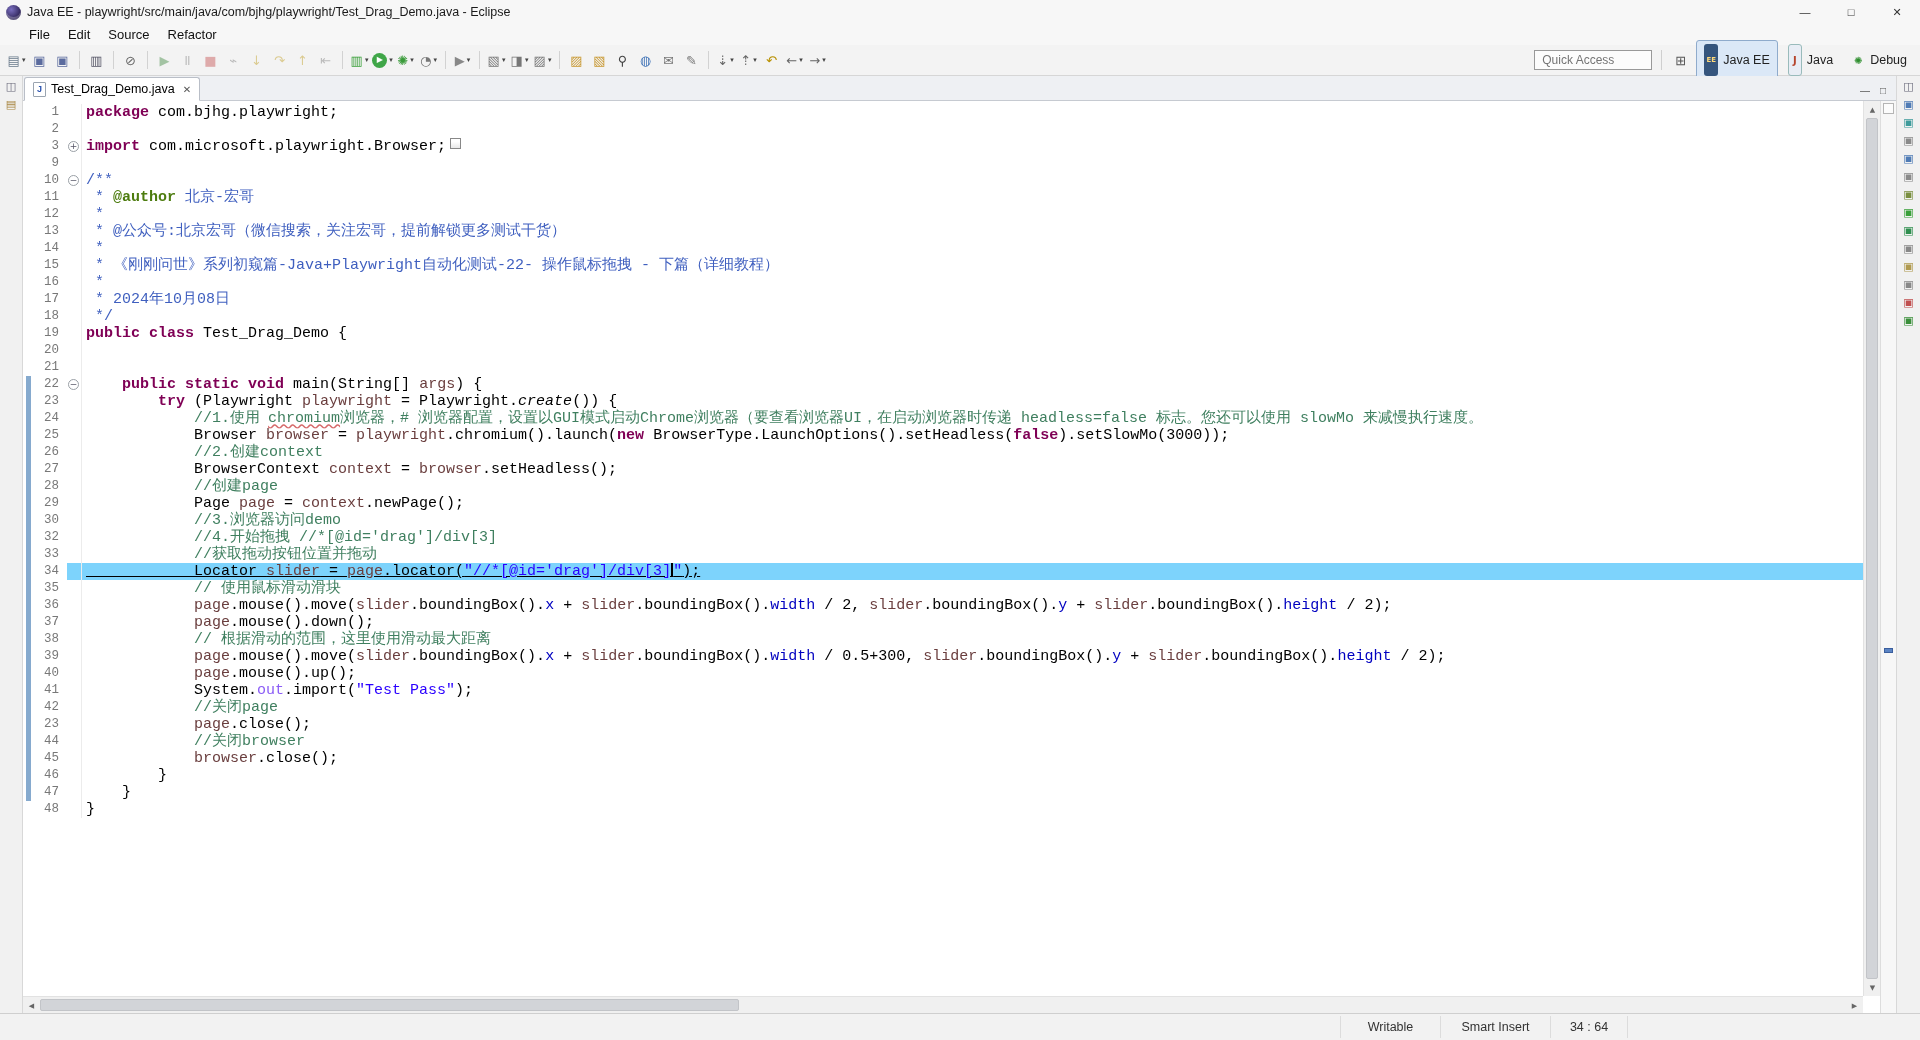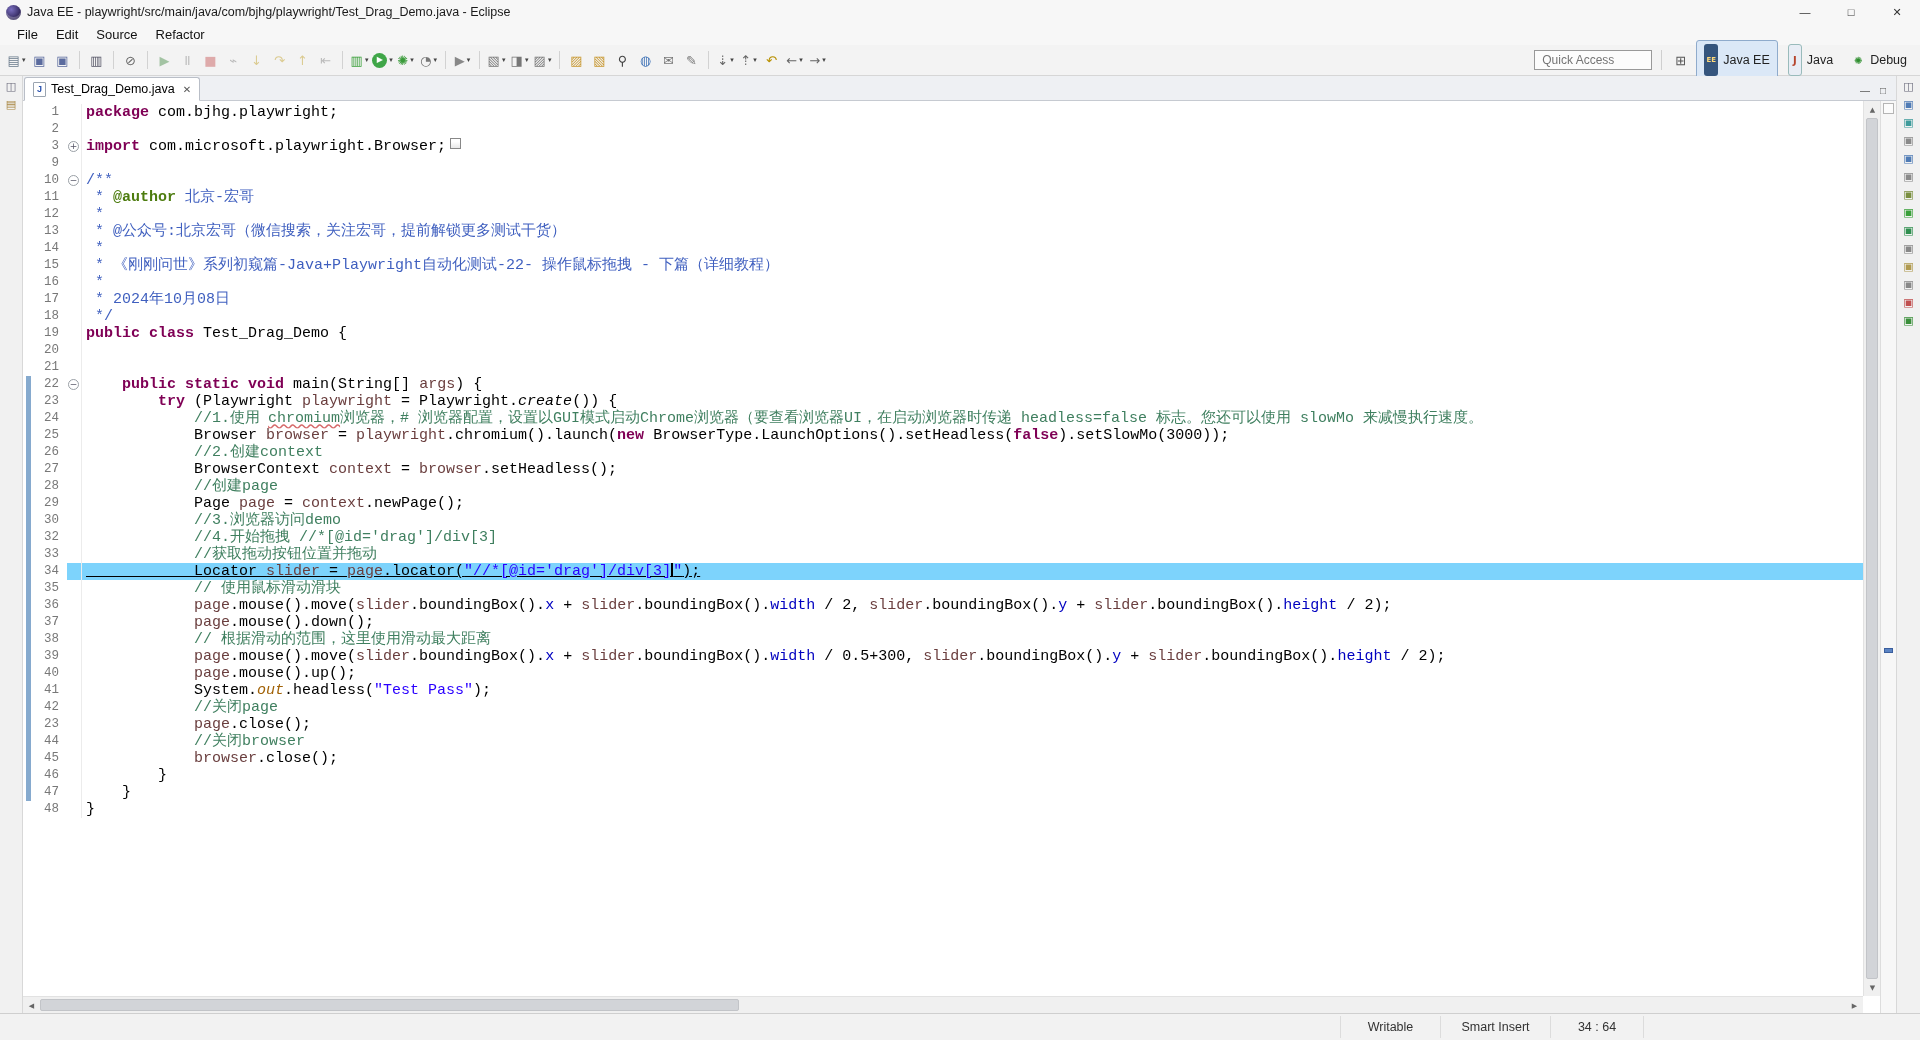--- a/index.html
+++ b/index.html
@@ -9,21 +9,21 @@
 
   
   .titlebar { height:24px; background:#f7f7f7; display:flex; align-items:center; padding-left:6px;
     font-size:12.5px; color:#1a1a1a; flex:0 0 auto; }
   .app-icon { width:15px; height:15px; border-radius:50%; margin-right:6px;
     background:radial-gradient(circle at 35% 30%, #7a6fc0, #2c2255 70%); box-shadow:inset 0 -3px 0 rgba(255,255,255,.25); }
   .win-controls { margin-left:auto; display:flex; height:100%; }
   .win-btn { width:46px; display:flex; align-items:center; justify-content:center; font-size:11px; color:#333; }
 
   
-  .menubar { height:21px; background:#f7f7f7; display:flex; align-items:center; font-size:13px; color:#111; flex:0 0 auto; padding-left:8px; }
+  .menubar { height:21px; background:#f7f7f7; display:flex; align-items:center; font-size:13px; color:#111; flex:0 0 auto; padding-left:20px; }
   .menu-item { padding:2px 9px; }
 
   
   .toolbar { height:31px; background:#f3f3f3; border-bottom:1px solid #d6d6d6; display:flex; align-items:center; padding:0 5px; flex:0 0 auto; }
   .tb-icons { display:flex; align-items:center; }
   .tb-btn { height:24px; min-width:21px; display:inline-flex; align-items:center; justify-content:center; margin:0 1px; border-radius:3px; cursor:default; }
   .tb-glyph { font-size:13px; line-height:1; color:#555; font-family:"DejaVu Sans", sans-serif; }
   .tb-glyph.bg { width:15px; height:15px; border-radius:50%; color:#fff; display:inline-flex; align-items:center; justify-content:center; font-size:8px; }
   .dd { font-size:7px; color:#444; margin-left:2px; }
   .tb-sep { width:1px; height:18px; background:#d2d2d2; margin:0 5px; }
@@ -74,21 +74,21 @@
 
   .k  { color:#7f0055; font-weight:bold; }
   .d  { color:#000; }
   .c  { color:#3f7f5f; }
   .csq{ color:#3f7f5f; text-decoration:underline; text-decoration-style:wavy; text-decoration-color:#d66a6a;margin-left:8px; }
   .j  { color:#3f5fbf; }
   .jt { color:#4d7c0f; font-weight:bold; }
   .s  { color:#2a00ff; }
   .v  { color:#6a3e3e; }
   .f  { color:#0000c0; }
-  .sf { color:#a16207; font-style:italic; }
+  .sf { color:#8b5cf6; }
   .sm { color:#000; font-style:italic; }
   .caret { display:inline-block; width:0; border-left:2px solid #000; height:14px; vertical-align:-2px; }
   .fb { display:inline-block; width:11px; height:11px; border:1px solid #888; margin-left:4px; vertical-align:1px;
     background:linear-gradient(#fff 30%, #e8e8e8); }
 
   
   .vscroll { position:absolute; right:16px; top:0; bottom:17px; width:17px; background:#f0f0f0; border-left:1px solid #e2e2e2; }
   .vthumb { position:absolute; left:2px; right:2px; top:17px; bottom:17px; background:#d2d4d8; border:1px solid #c2c4c8; border-radius:2px; }
   .sc-arrow { position:absolute; width:17px; height:17px; display:flex; align-items:center; justify-content:center;
     font-size:7px; color:#666; font-family:"DejaVu Sans",sans-serif; }
@@ -98,21 +98,21 @@
   .hscroll { position:absolute; left:0; right:33px; bottom:0; height:17px; background:#f0f0f0; border-top:1px solid #e2e2e2; }
   .hthumb { position:absolute; top:2px; bottom:2px; left:17px; width:38%; background:#d2d4d8; border:1px solid #c2c4c8; border-radius:2px; }
 
   
   .statusbar { height:27px; background:#f2f2f2; border-top:1px solid #cfcfcf; display:flex; align-items:center;
     font-size:12.5px; color:#333; flex:0 0 auto; }
   .sb-spacer { flex:0 0 1340px; }
   .sb-cell { text-align:center; border-left:1px solid #dcdcdc; padding:4px 0; }
   .sb-cell.w1 { width:100px; }
   .sb-cell.w2 { width:110px; }
-  .sb-cell.w3 { width:94px; border-right:1px solid #dcdcdc; }
+  .sb-cell.w3 { width:78px; border-right:1px solid #dcdcdc; }
 </style>
 </head>
 <body>
 
 <div class="window">
 
   <div class="titlebar">
     <span class="app-icon"></span>
     <span>Java EE - playwright/src/main/java/com/bjhg/playwright/Test_Drag_Demo.java - Eclipse</span>
     <div class="win-controls">
@@ -318,21 +318,21 @@
             <div class="cl"><span class="ann range"></span><span class="ln">30</span><span class="fo"></span><span class="cd"><span class="d">            </span><span class="c">//3.浏览器访问demo</span></span></div>
             <div class="cl"><span class="ann range"></span><span class="ln">32</span><span class="fo"></span><span class="cd"><span class="d">            </span><span class="c">//4.开始拖拽 //*[@id='drag']/div[3]</span></span></div>
             <div class="cl"><span class="ann range"></span><span class="ln">33</span><span class="fo"></span><span class="cd"><span class="d">            </span><span class="c">//获取拖动按钮位置并拖动</span></span></div>
             <div class="cl cur"><span class="ann range"></span><span class="ln">34</span><span class="fo"></span><span class="cd"><span class="d">            Locator </span><span class="v">slider</span><span class="d"> = </span><span class="v">page</span><span class="d">.locator(</span><span class="s">"//*[@id='drag']/div[3]</span><span class="caret"></span><span class="s">"</span><span class="d">);</span></span></div>
             <div class="cl"><span class="ann range"></span><span class="ln">35</span><span class="fo"></span><span class="cd"><span class="d">            </span><span class="c">// 使用鼠标滑动滑块</span></span></div>
             <div class="cl"><span class="ann range"></span><span class="ln">36</span><span class="fo"></span><span class="cd"><span class="d">            </span><span class="v">page</span><span class="d">.mouse().move(</span><span class="v">slider</span><span class="d">.boundingBox().</span><span class="f">x</span><span class="d"> + </span><span class="v">slider</span><span class="d">.boundingBox().</span><span class="f">width</span><span class="d"> / 2, </span><span class="v">slider</span><span class="d">.boundingBox().</span><span class="f">y</span><span class="d"> + </span><span class="v">slider</span><span class="d">.boundingBox().</span><span class="f">height</span><span class="d"> / 2);</span></span></div>
             <div class="cl"><span class="ann range"></span><span class="ln">37</span><span class="fo"></span><span class="cd"><span class="d">            </span><span class="v">page</span><span class="d">.mouse().down();</span></span></div>
             <div class="cl"><span class="ann range"></span><span class="ln">38</span><span class="fo"></span><span class="cd"><span class="d">            </span><span class="c">// 根据滑动的范围，这里使用滑动最大距离</span></span></div>
             <div class="cl"><span class="ann range"></span><span class="ln">39</span><span class="fo"></span><span class="cd"><span class="d">            </span><span class="v">page</span><span class="d">.mouse().move(</span><span class="v">slider</span><span class="d">.boundingBox().</span><span class="f">x</span><span class="d"> + </span><span class="v">slider</span><span class="d">.boundingBox().</span><span class="f">width</span><span class="d"> / 0.5+300, </span><span class="v">slider</span><span class="d">.boundingBox().</span><span class="f">y</span><span class="d"> + </span><span class="v">slider</span><span class="d">.boundingBox().</span><span class="f">height</span><span class="d"> / 2);</span></span></div>
             <div class="cl"><span class="ann range"></span><span class="ln">40</span><span class="fo"></span><span class="cd"><span class="d">            </span><span class="v">page</span><span class="d">.mouse().up();</span></span></div>
-            <div class="cl"><span class="ann range"></span><span class="ln">41</span><span class="fo"></span><span class="cd"><span class="d">            System.</span><span class="sf">out</span><span class="d">.headless(</span><span class="s">"Test Pass"</span><span class="d">);</span></span></div>
+            <div class="cl"><span class="ann range"></span><span class="ln">41</span><span class="fo"></span><span class="cd"><span class="d">            System.</span><span class="sf">out</span><span class="d">.import(</span><span class="s">"Test Pass"</span><span class="d">);</span></span></div>
             <div class="cl"><span class="ann range"></span><span class="ln">42</span><span class="fo"></span><span class="cd"><span class="d">            </span><span class="c">//关闭page</span></span></div>
             <div class="cl"><span class="ann range"></span><span class="ln">23</span><span class="fo"></span><span class="cd"><span class="d">            </span><span class="v">page</span><span class="d">.close();</span></span></div>
             <div class="cl"><span class="ann range"></span><span class="ln">44</span><span class="fo"></span><span class="cd"><span class="d">            </span><span class="c">//关闭browser</span></span></div>
             <div class="cl"><span class="ann range"></span><span class="ln">45</span><span class="fo"></span><span class="cd"><span class="d">            </span><span class="v">browser</span><span class="d">.close();</span></span></div>
             <div class="cl"><span class="ann range"></span><span class="ln">46</span><span class="fo"></span><span class="cd"><span class="d">        }</span></span></div>
             <div class="cl"><span class="ann range"></span><span class="ln">47</span><span class="fo"></span><span class="cd"><span class="d">    }</span></span></div>
             <div class="cl"><span class="ann"></span><span class="ln">48</span><span class="fo"></span><span class="cd"><span class="d">}</span></span></div>
           </div>
 
         <div class="vscroll">

